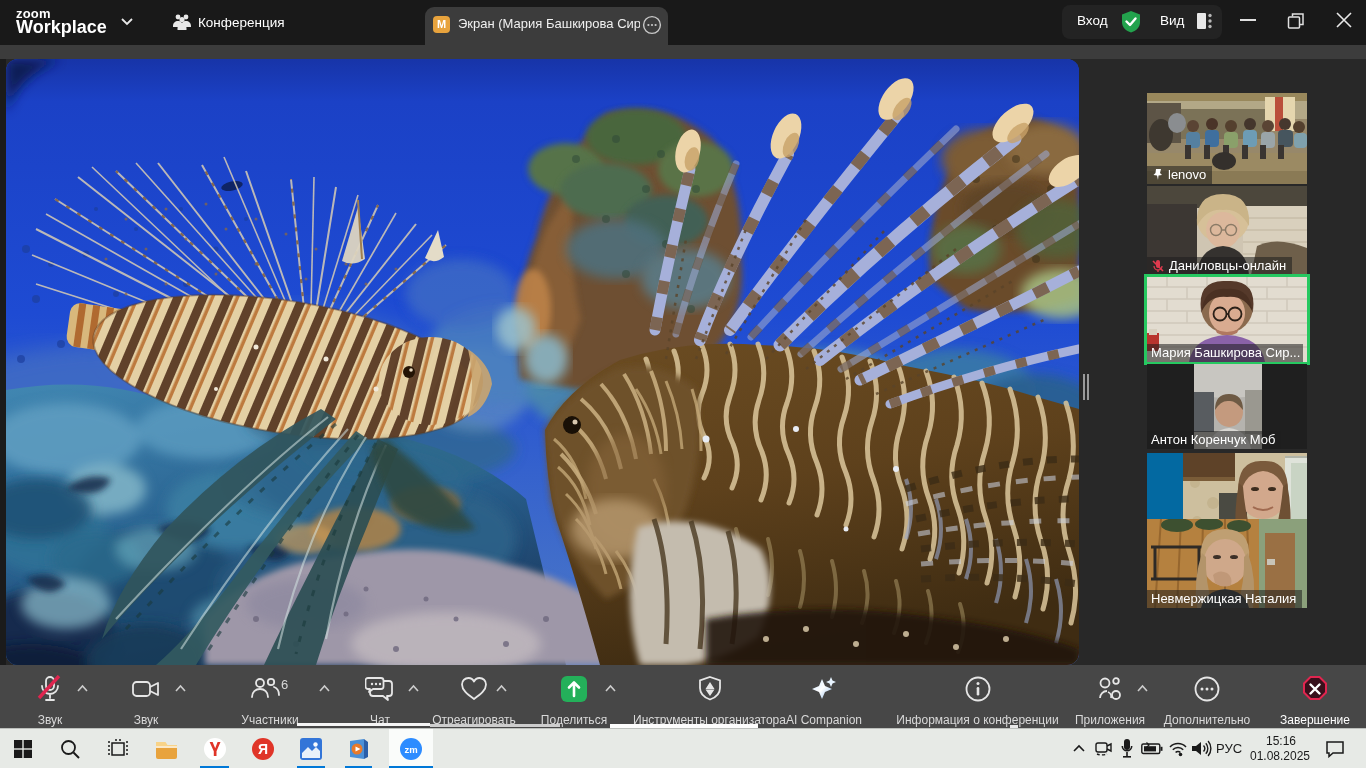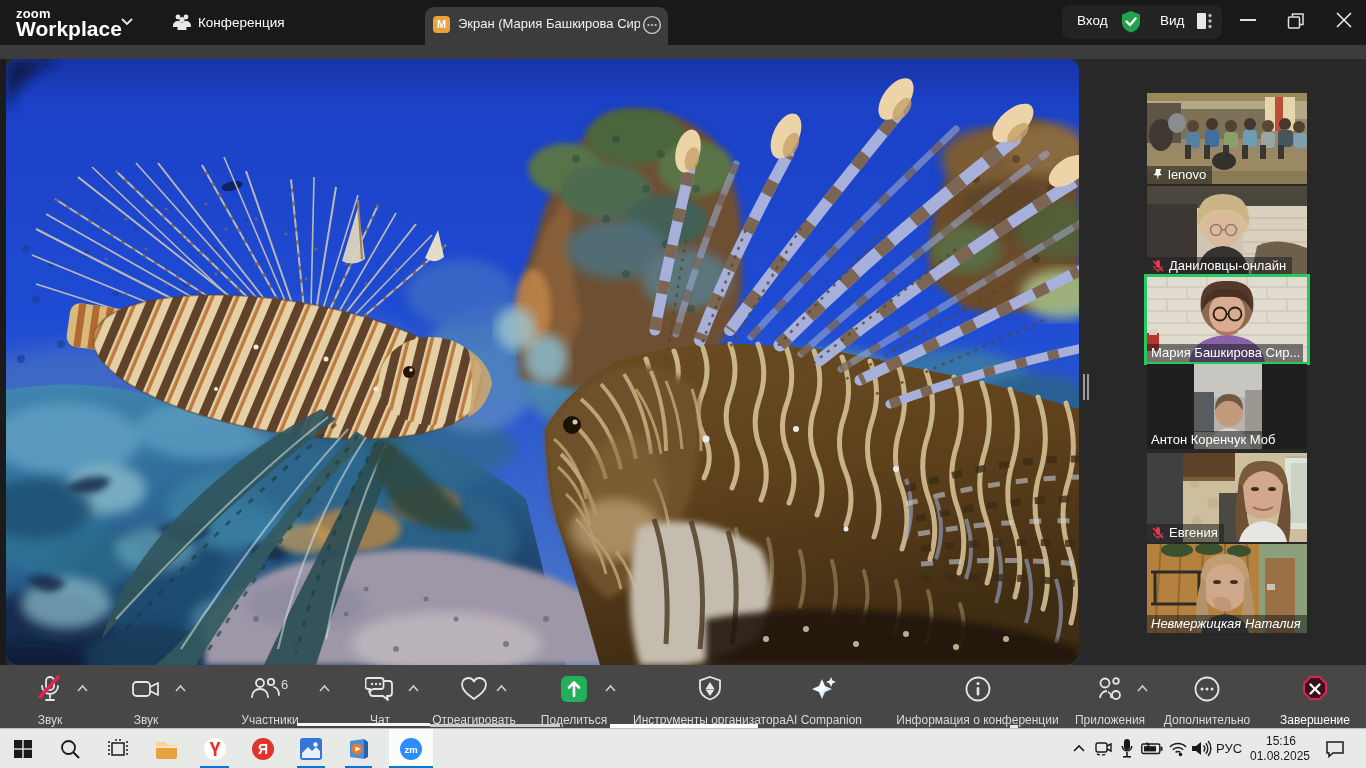--- a/index.html
+++ b/index.html
@@ -6,27 +6,27 @@
 .abs{position:absolute;}
 #titlebar{position:absolute;left:0;top:0;width:1177px;height:45px;background:#191919;color:#fff;}
 #strip{position:absolute;left:0;top:45px;width:1366px;height:14px;background:#3c3c3c;}
 #stage{position:absolute;left:0;top:59px;width:1366px;height:606px;background:#282828;}
 #leftmargin{position:absolute;left:0;top:59px;width:6px;height:606px;background:#1b1b1b;}
 #photo{position:absolute;left:6px;top:59px;width:1073px;height:606px;border-radius:12px;overflow:hidden;background:#1c47cc;}
 #toolbar{position:absolute;left:0;top:665px;width:1366px;height:63px;background:#474747;}
 #taskbar{position:absolute;left:0;top:728px;width:1366px;height:40px;background:#e7eae6;border-top:1px solid #bcbfbc;}
 .tb-item{position:absolute;top:7px;text-align:center;color:#d9d9d9;font-size:12px;}
 .tb-label{position:absolute;top:41px;width:100%;text-align:center;white-space:nowrap;color:#d9d9d9;font-size:12px;left:0;}
-.thumb{position:absolute;left:1147px;width:160px;overflow:hidden;background:#404040;}
+.thumb{position:absolute;left:1147px;width:160px;overflow:hidden;background:#0369a1;}
 .vlabel{position:absolute;left:0;bottom:0;display:flex;align-items:center;color:#fff;font-size:13px;background:rgba(30,30,30,.55);padding:1px 6px 2px 4px;white-space:nowrap;max-width:160px;overflow:hidden;}
 </style></head>
 <body>
 <div id="titlebar">
   <div class="abs" style="left:16px;top:6px;font-size:13px;font-weight:bold;letter-spacing:.2px;">zoom</div>
-  <div class="abs" style="left:16px;top:17px;font-size:21px;font-weight:bold;">Workplace</div>
+  <div class="abs" style="left:16px;top:17px;font-size:18px;font-weight:bold;">Workplace</div>
   <svg class="abs" style="left:120px;top:17px" width="14" height="10" viewBox="0 0 14 10">
       <path d="M2 2 L7 7 L12 2" stroke="#e8e8e8" stroke-width="1.8" fill="none"></path>
     </svg>
   <svg class="abs" style="left:172px;top:13px" width="20" height="18" viewBox="0 0 20 18" fill="#e8e8e8">
       <circle cx="6" cy="4" r="2.4"></circle>
       <circle cx="14" cy="4" r="2.4"></circle>
       <circle cx="10" cy="6.5" r="2.6"></circle>
       <path d="M1 13c0-3 2.2-5 5-5s5 2 5 5v1H1zM9 13c0-3 2.2-5 5-5s5 2 5 5v1H9z"></path>
       <path d="M5.5 15c0-3 2-5 4.5-5s4.5 2 4.5 5v2H5.5z"></path>
     </svg>
@@ -658,21 +658,21 @@
 <path d="M70 54 Q80 60 90 54" stroke="#a06a50" stroke-width="2" fill="none"></path>
 <path d="M56 89 Q60 70 80 68 Q100 70 104 89 Z" fill="#e8e6e0"></path>
 </svg>
 <div class="vlabel"><svg width="14" height="14" viewBox="0 0 14 14" style="margin-right:4px">
           <path d="M5 3 a2 2 0 0 1 4 0 v4 a2 2 0 0 1 -4 0 Z" fill="#e03a4e"></path>
           <path d="M3 7 a4 4 0 0 0 8 0 M7 11 v2" stroke="#e03a4e" stroke-width="1.3" fill="none"></path>
           <path d="M2 2 L12 12" stroke="#e03a4e" stroke-width="1.6"></path>
         </svg>Евгения</div>
 </div>
 
-<div class="thumb" style="top:544px;height:89px;font-style:italic;">
+<div class="thumb" style="top:519px;height:89px;">
 <svg width="160" height="89" viewBox="0 0 160 89">
 <rect width="160" height="89" fill="#b5813f"></rect>
 <g stroke="#96662e" stroke-width="2">
           <path d="M14 0 L8 89 M34 0 L30 89 M56 0 L54 89 M78 0 V89 M100 0 L103 89"></path>
         </g>
 <rect x="112" y="0" width="48" height="89" fill="#8ba07b"></rect>
 <rect x="118" y="14" width="30" height="75" fill="#9a7044"></rect>
 <rect x="120" y="40" width="8" height="6" fill="#c8c4b8"></rect>
 <g fill="#3d5030">
           <ellipse cx="30" cy="6" rx="16" ry="7"></ellipse>

